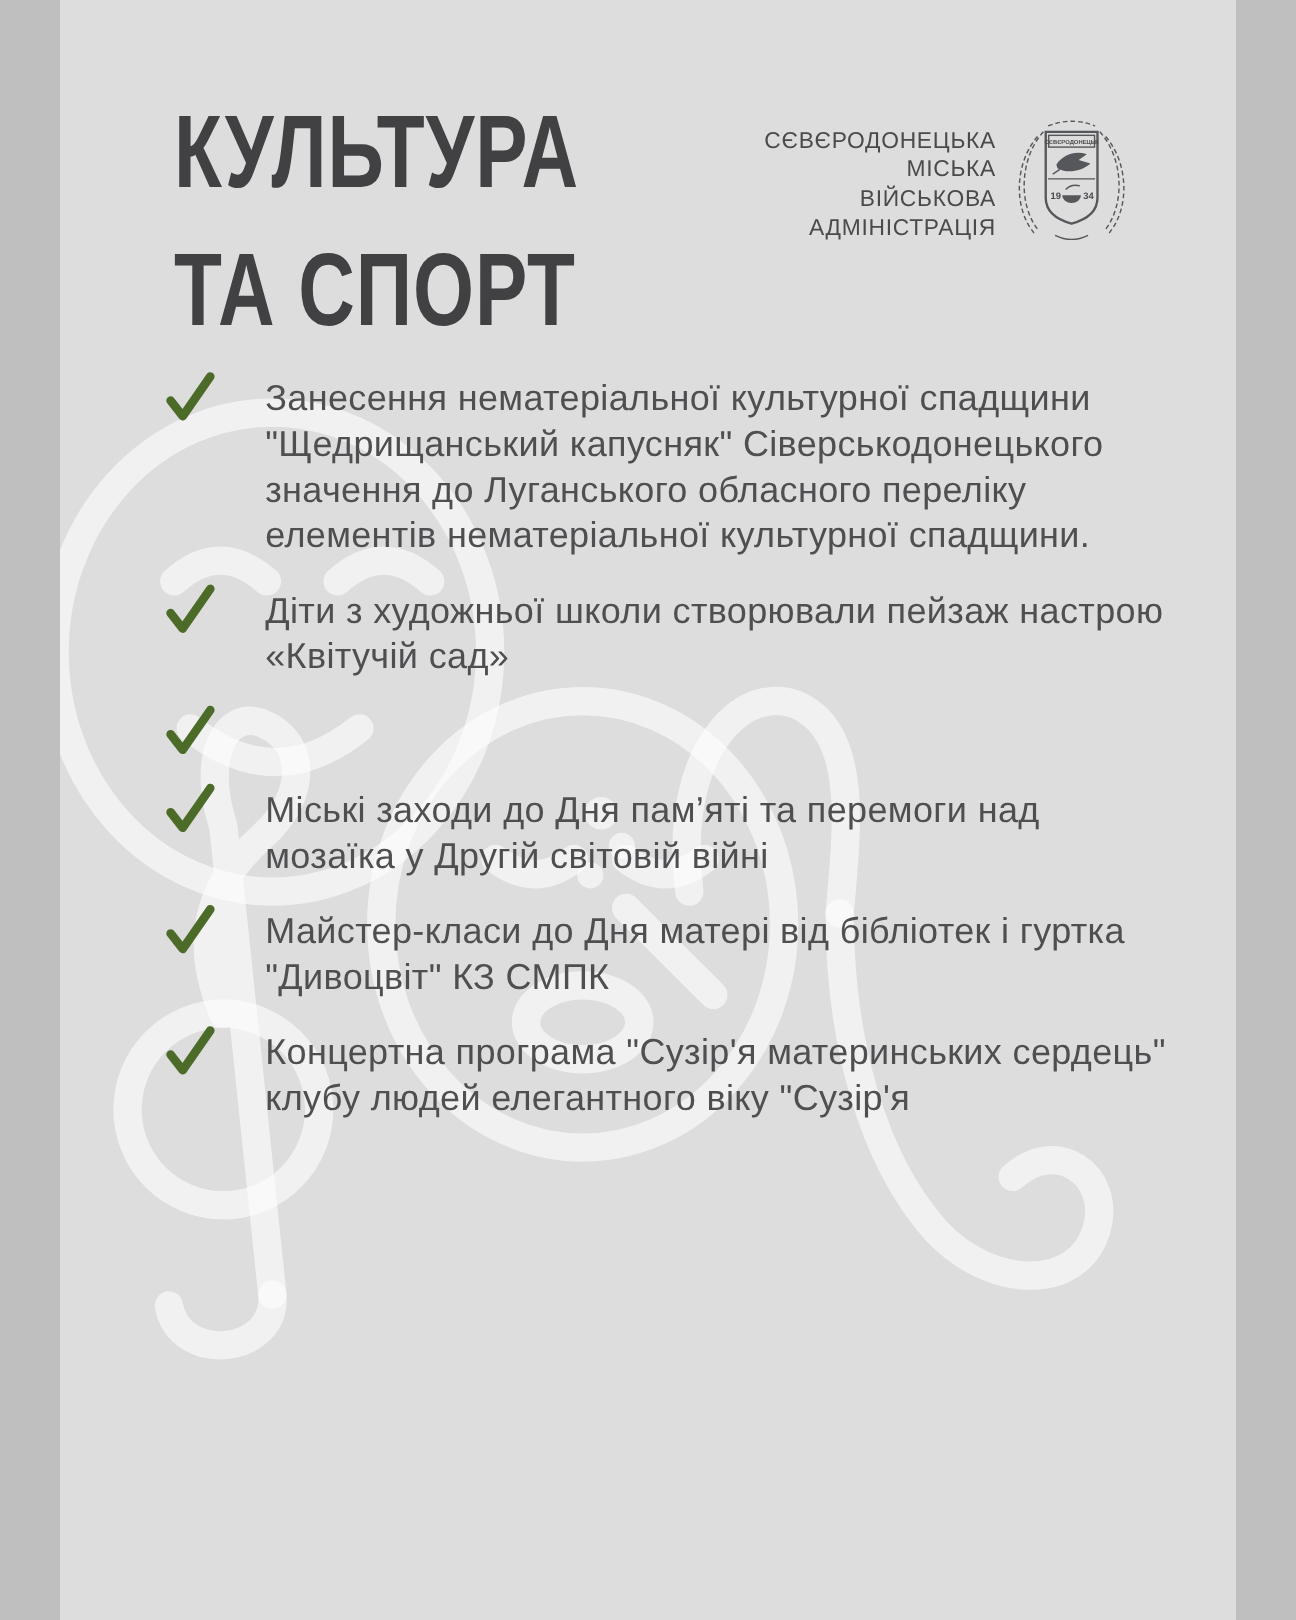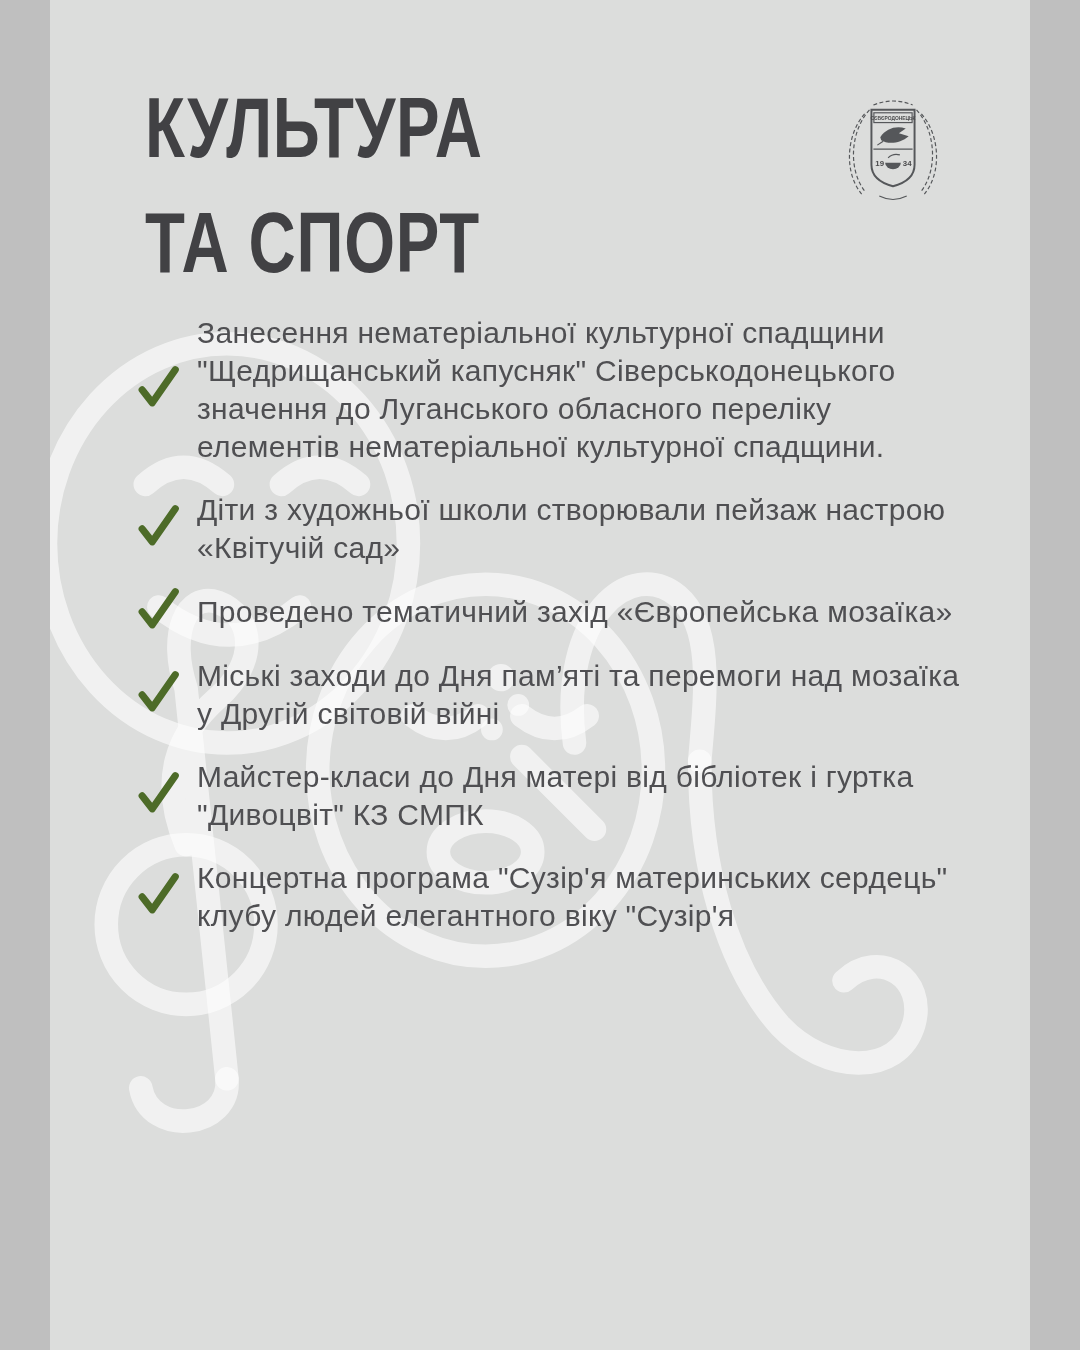--- a/index.html
+++ b/index.html
@@ -45,21 +45,21 @@
     font-style:italic;font-weight:bold;
     font-size:46px;color:#4e6b2a;letter-spacing:2px;
     white-space:nowrap;
   }
   
   .checklist{
     position:absolute;left:85px;right:58px;top:314px;
     margin:0;padding:0;list-style:none;
     display:flex;flex-direction:column;gap:25px;
   }
-  .row{display:flex;align-items:center;gap:16px;}
+  .row{display:flex;align-items:flex-start;gap:40px;}
   .check{flex:0 0 46px;margin-top:-6px;}
   .check svg{width:46px;height:46px;display:block;}
   .check path{fill:none;stroke:#4d6b28;stroke-width:5;stroke-linecap:round;stroke-linejoin:round;}
   .item-text{
     color:#4f4f52;font-size:30px;line-height:38px;letter-spacing:.3px;
   }
 </style>
 </head>
 <body>
 
@@ -96,20 +96,26 @@
       <path class="decor-stroke" d="M520 765 L600 845"></path>
     </g>
   </svg>
 
   <h1 class="title">
     <span>КУЛЬТУРА</span>
     <span>ТА СПОРТ</span>
   </h1>
 
   <div class="org">
+    <div class="org-text">
+      <span>СЄВЄРОДОНЕЦЬКА</span>
+      <span>МІСЬКА</span>
+      <span>ВІЙСЬКОВА</span>
+      <span>АДМІНІСТРАЦІЯ</span>
+    </div>
     <svg class="emblem" viewBox="0 0 100 108" aria-hidden="true">
 
       <path class="thin" d="M26 12 C6 34 4 74 22 96" stroke-dasharray="4 2.5"></path>
       <path class="thin" d="M21 16 C2 38 0 76 18 98" stroke-dasharray="4 2.5"></path>
       <path class="thin" d="M74 12 C94 34 96 74 78 96" stroke-dasharray="4 2.5"></path>
       <path class="thin" d="M79 16 C98 38 100 76 82 98" stroke-dasharray="4 2.5"></path>
       <path class="thin" d="M30 7 Q50 -1 70 7" stroke-dasharray="4 2.5"></path>
       <path class="thin" d="M36 100 Q50 107 64 100"></path>
 
       <path class="ln" d="M28 12 H72 V68 Q72 84 50 90 Q28 84 28 68 Z"></path>
@@ -146,21 +152,20 @@
           </svg>
         </span>
         <span class="item-text">Діти з художньої школи створювали пейзаж настрою «Квітучій сад»</span>
       </li>
       <li class="row">
         <span class="check">
           <svg viewBox="0 0 32 32">
             <path d="M5 18 L12 27 L28 4"></path>
           </svg>
         </span>
-        <span class="item-text">Проведено тематичний захід «Європейська мозаїка»</span>
       </li>
       <li class="row">
         <span class="check">
           <svg viewBox="0 0 32 32">
             <path d="M5 18 L12 27 L28 4"></path>
           </svg>
         </span>
         <span class="item-text">Міські заходи до Дня пам’яті та перемоги над мозаїка у Другій світовій війні</span>
       </li>
       <li class="row">

